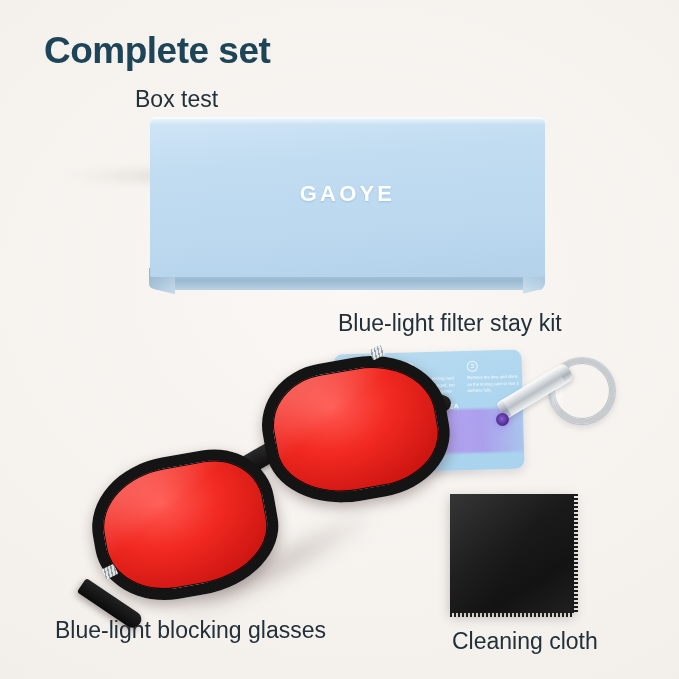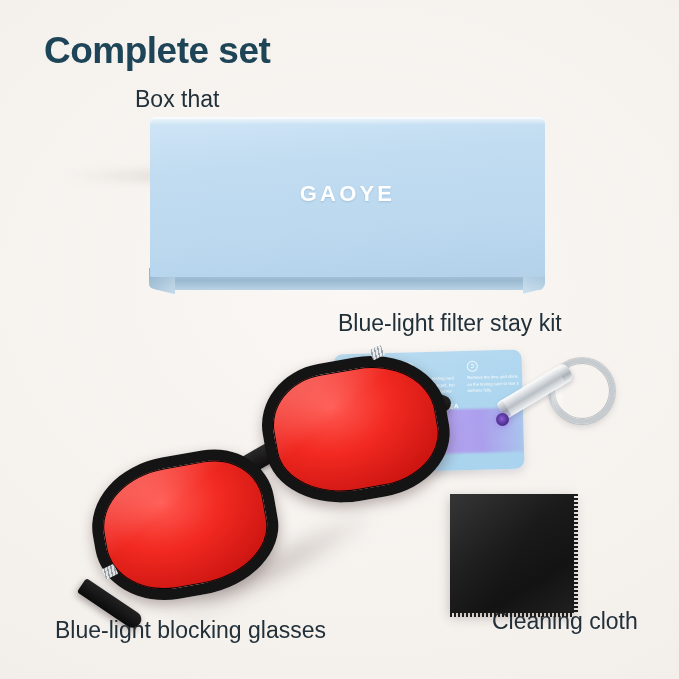--- a/index.html
+++ b/index.html
@@ -18,21 +18,21 @@
     font-size:37px;font-weight:700;letter-spacing:-0.5px;
     color:#1e4557;white-space:nowrap;
   }
   .lbl{
     position:absolute;font-size:23px;color:#22303a;
     font-weight:400;white-space:nowrap;
   }
   #lbl-box{left:135px;top:86px;}
   #lbl-kit{left:338px;top:310px;}
   #lbl-glasses{left:55px;top:617px;}
-  #lbl-cloth{left:452px;top:608px;margin-left:40px;}
+  #lbl-cloth{left:452px;top:628px;}
 
   
   #boxcase{position:absolute;left:150px;top:117px;width:470px;height:176px;}
   .box-lid{
     position:absolute;left:0;top:0;width:395px;height:160px;
     border-radius:5px 5px 2px 2px;
     background:linear-gradient(175deg,#cfe6f6 0%,#c2dcf1 28%,#bcd9ef 62%,#b3d2ea 100%);
     box-shadow:0 2px 0 rgba(255,255,255,.55) inset;
   }
   .box-lid:after{
@@ -219,21 +219,21 @@
     filter:blur(4px);
   }
 </style>
 </head>
 <body>
 
 <div id="stage">
 
   <div class="title">Complete set</div>
 
-  <div class="lbl" id="lbl-box">Box that</div>
+  <div class="lbl" id="lbl-box">Box test</div>
   <div class="lbl" id="lbl-kit">Blue-light filter stay kit</div>
   <div class="lbl" id="lbl-glasses">Blue-light blocking glasses</div>
   <div class="lbl" id="lbl-cloth">Cleaning cloth</div>
 
   <div class="box-shadow"></div>
   <div id="boxcase">
     <div class="box-base"></div>
     <div class="box-lid">
       <div class="box-logo">GAOYE</div>
     </div>

